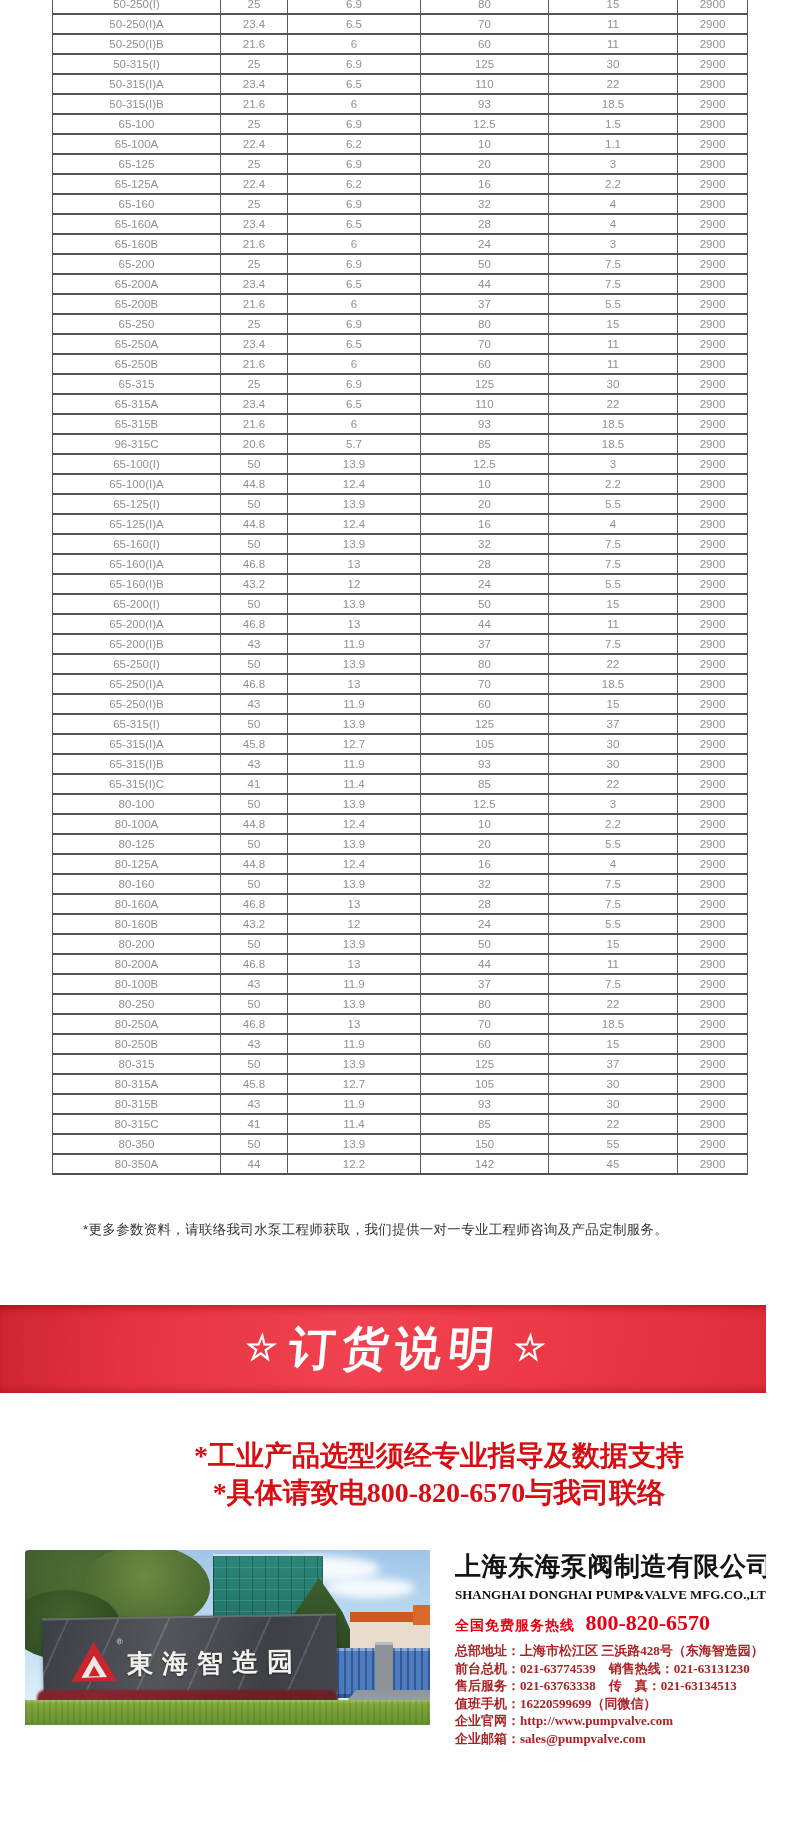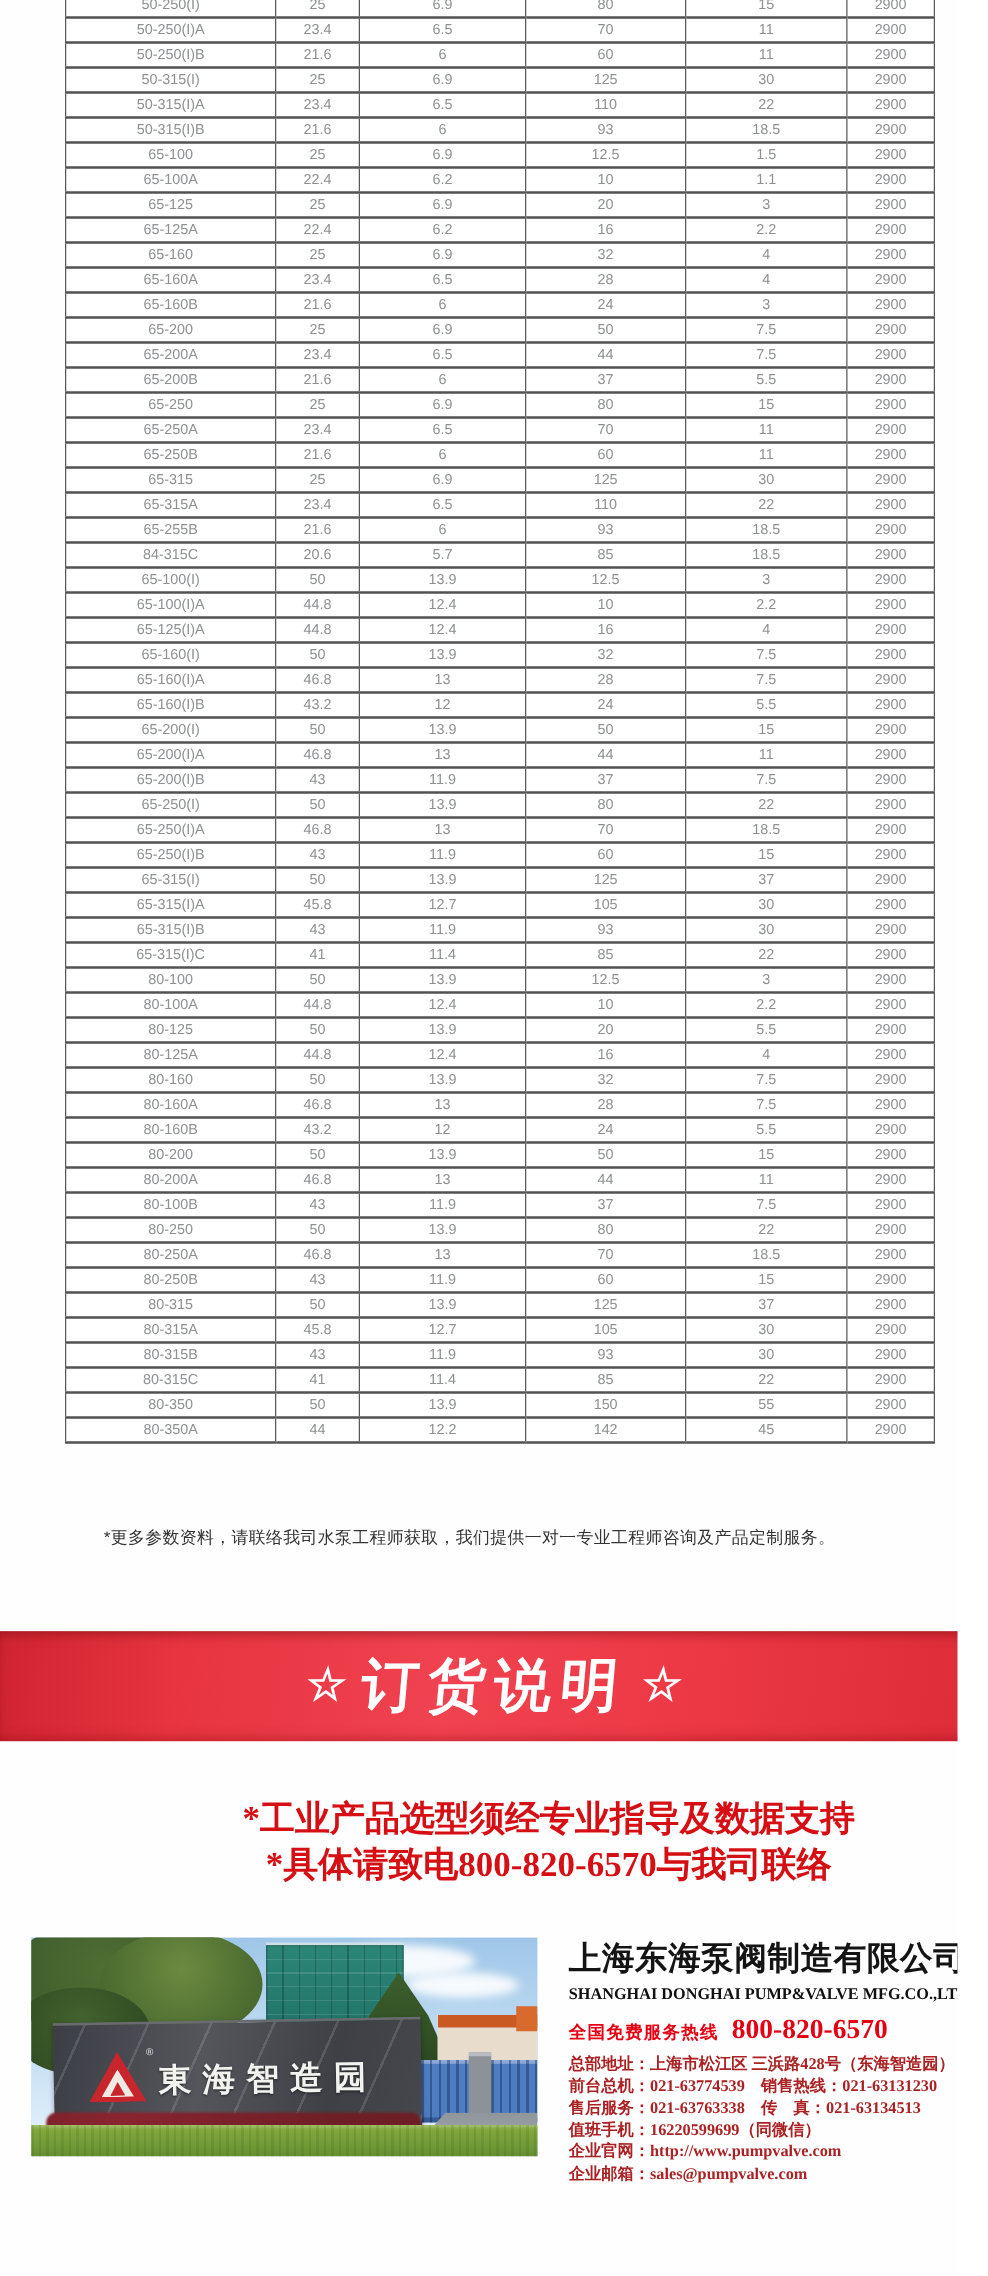--- a/index.html
+++ b/index.html
@@ -289,49 +289,57 @@
           </tr>
           <tr>
             <td>65-315A</td>
             <td>23.4</td>
             <td>6.5</td>
             <td>110</td>
             <td>22</td>
             <td>2900</td>
           </tr>
           <tr>
-            <td>65-255B</td>
+            <td>65-315B</td>
             <td>21.6</td>
             <td>6</td>
             <td>93</td>
             <td>18.5</td>
             <td>2900</td>
           </tr>
           <tr>
-            <td>84-315C</td>
+            <td>96-315C</td>
             <td>20.6</td>
             <td>5.7</td>
             <td>85</td>
             <td>18.5</td>
             <td>2900</td>
           </tr>
           <tr>
             <td>65-100(I)</td>
             <td>50</td>
             <td>13.9</td>
             <td>12.5</td>
             <td>3</td>
             <td>2900</td>
           </tr>
           <tr>
             <td>65-100(I)A</td>
             <td>44.8</td>
             <td>12.4</td>
             <td>10</td>
             <td>2.2</td>
+            <td>2900</td>
+          </tr>
+          <tr>
+            <td>65-125(I)</td>
+            <td>50</td>
+            <td>13.9</td>
+            <td>20</td>
+            <td>5.5</td>
             <td>2900</td>
           </tr>
           <tr>
             <td>65-125(I)A</td>
             <td>44.8</td>
             <td>12.4</td>
             <td>16</td>
             <td>4</td>
             <td>2900</td>
           </tr>

